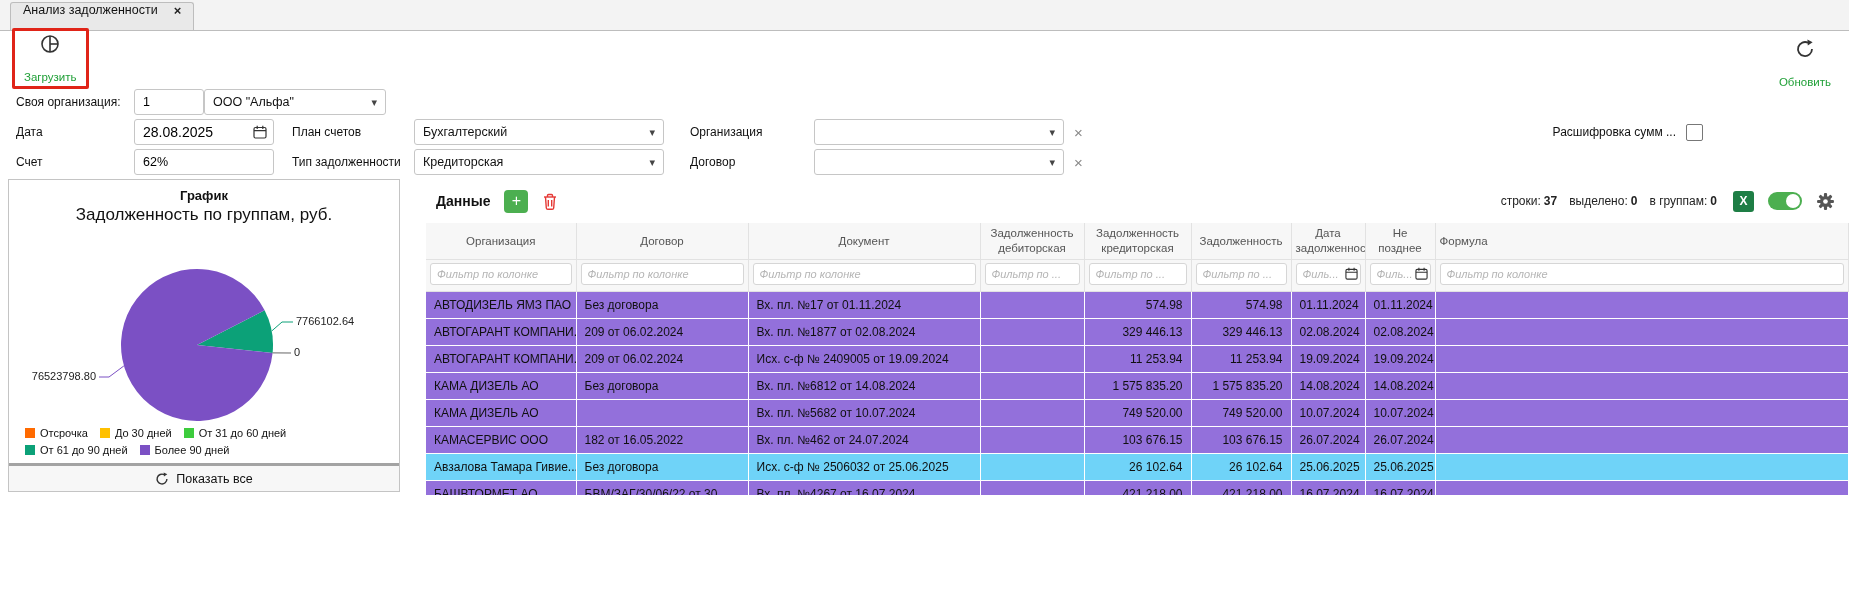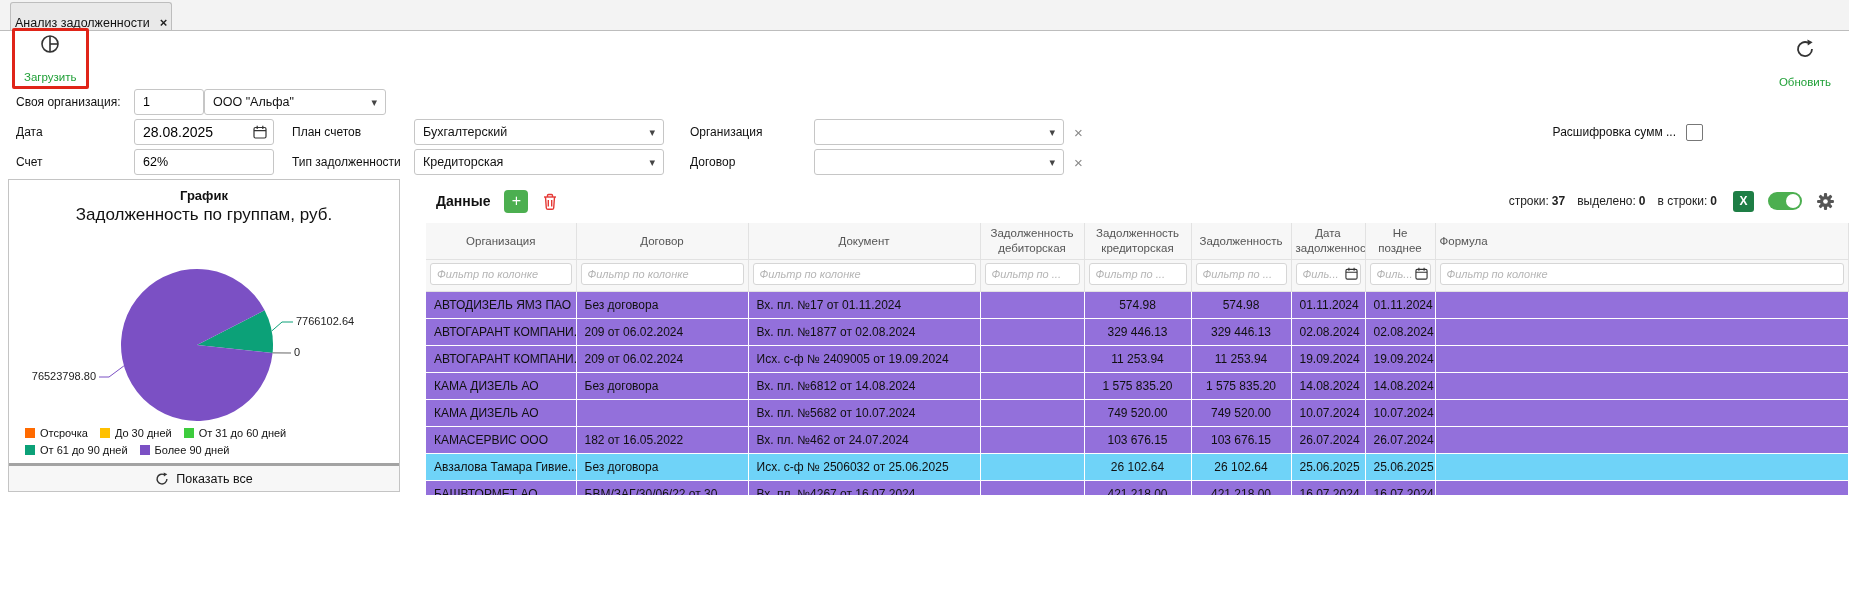--- a/index.html
+++ b/index.html
@@ -2,22 +2,22 @@
 <html><head>
 <meta charset="utf-8">
 <style>
   html,body{margin:0;padding:0;background:#fff;}
   .app{width:1849px;height:602px;position:relative;overflow:hidden;background:#fff;
        font-family:"Liberation Sans",sans-serif;font-size:12px;color:#111;}
 
   
   .tabbar{height:31px;background:#f3f3f3;border-bottom:1px solid #bdbdbd;
           display:flex;align-items:flex-end;padding-left:10px;box-sizing:border-box;}
-  .tab{display:flex;align-items:flex-end;gap:10px;background:#e9e9e9;border:1px solid #bdbdbd;
-       border-bottom:none;border-radius:3px 3px 0 0;height:27px;padding:0 4px;font-size:12.5px;cursor:pointer;}
+  .tab{display:flex;align-items:flex-start;gap:16px;background:#e9e9e9;border:1px solid #bdbdbd;
+       border-bottom:none;border-radius:3px 3px 0 0;height:27px;padding:0 12px;font-size:12.5px;cursor:pointer;}
   .tab-close{font-weight:bold;font-size:13px;color:#222;cursor:pointer;}
 
   
   .toolbar{height:54px;position:relative;display:flex;align-items:center;padding-left:12px;}
   .red-highlight{border:3px solid #e02418;border-radius:2px;padding:1px 5px;display:inline-flex;}
   .tool-btn{display:flex;flex-direction:column;align-items:center;gap:14px;background:none;border:none;
             cursor:pointer;font-family:inherit;padding:2px 4px;}
   .tool-label{color:#21a038;font-size:11.5px;white-space:nowrap;}
   .refresh-pos{position:absolute;right:14px;top:6px;}
 
@@ -82,21 +82,21 @@
   .fwrap{position:relative;}
   .fwrap input{width:100%;box-sizing:border-box;height:22px;border:1px solid #d6d6d6;border-radius:3px;
                padding:0 6px;font-size:11px;font-family:inherit;background:#fff;}
   .fwrap input::placeholder{color:#b5b5b5;font-style:italic;}
   .fwrap.cal input{padding-right:18px;}
   .fwrap .cal-ic{position:absolute;right:3px;top:4px;}
   tbody tr{background:#9370db;}
   tbody tr.selected{background:#6fd3f8;}
   tbody td{height:27px;padding:0 8px;font-size:12px;color:#101010;border-right:1px solid rgba(255,255,255,.45);
            border-bottom:1px solid rgba(255,255,255,.5);white-space:nowrap;overflow:hidden;box-sizing:border-box;}
-  td.num{text-align:center;margin-left:8px;}
+  td.num{text-align:right;margin-left:8px;}
 </style>
 </head>
 <body>
 
 <div class="app">
 
   <div class="tabbar">
     <div class="tab">
       <span>Анализ задолженности</span>
       <span class="tab-close">×</span>
@@ -242,21 +242,21 @@
               <path d="M5.5 4.5 V3 a1 1 0 0 1 1 -1 h3 a1 1 0 0 1 1 1 v1.5"></path>
               <path d="M3.5 4.5 l0.8 11 a1.5 1.5 0 0 0 1.5 1.3 h4.4 a1.5 1.5 0 0 0 1.5 -1.3 l0.8 -11"></path>
               <path d="M6.3 7.5 v6.5 M9.7 7.5 v6.5"></path>
             </svg>
           </span>
         </button>
         <span class="spacer"></span>
         <span id="table-stats" class="stats">
             <span class="stat"><span>строки:</span><b>37</b></span>
             <span class="stat"><span>выделено:</span><b>0</b></span>
-            <span class="stat"><span>в строки:</span><b>0</b></span>
+            <span class="stat"><span>в группам:</span><b>0</b></span>
           </span>
         <div class="excel">
           <span>X</span>
         </div>
         <div class="toggle"></div>
         <span class="gear">
           <svg width="19" height="19" viewBox="0 0 18 18">
             <g fill="#555">
               <rect x="7.5" y="1" width="3" height="16" rx="1"></rect>
               <rect x="1" y="7.5" width="16" height="3" rx="1"></rect>

